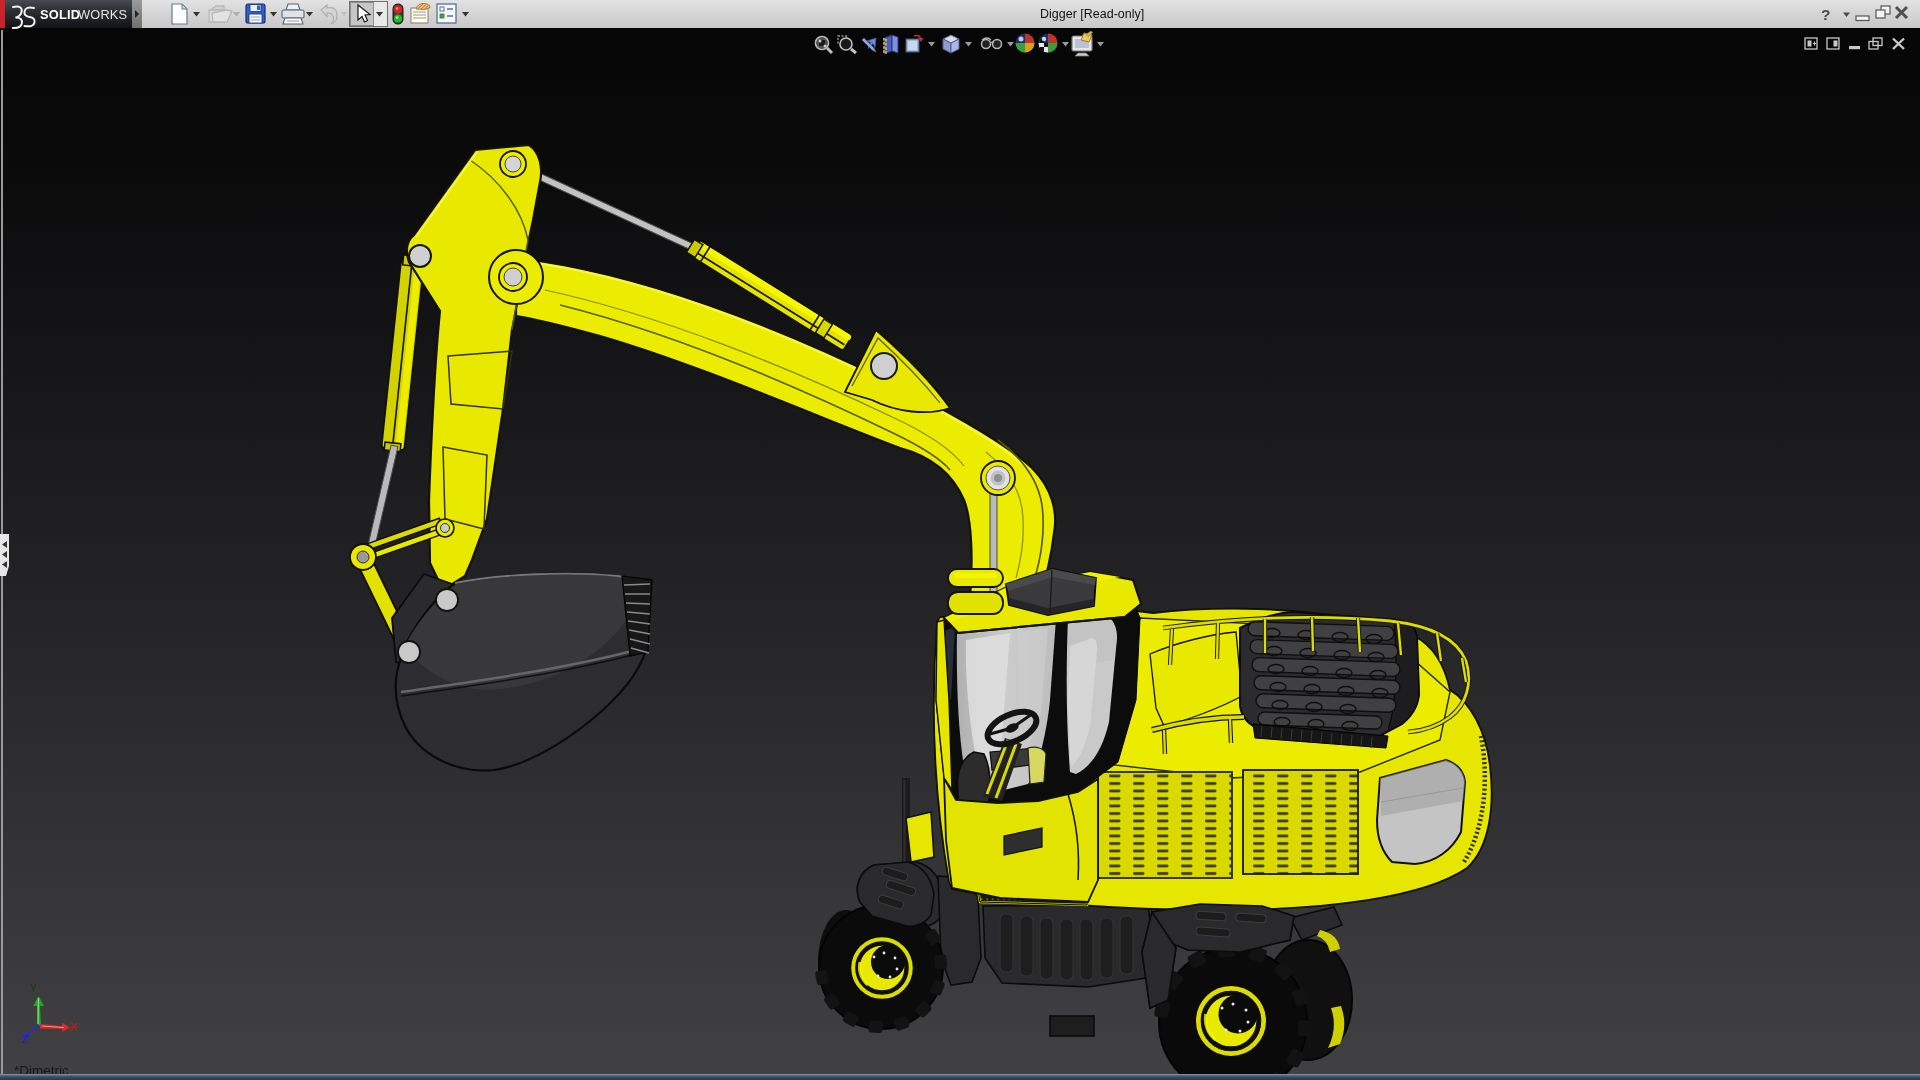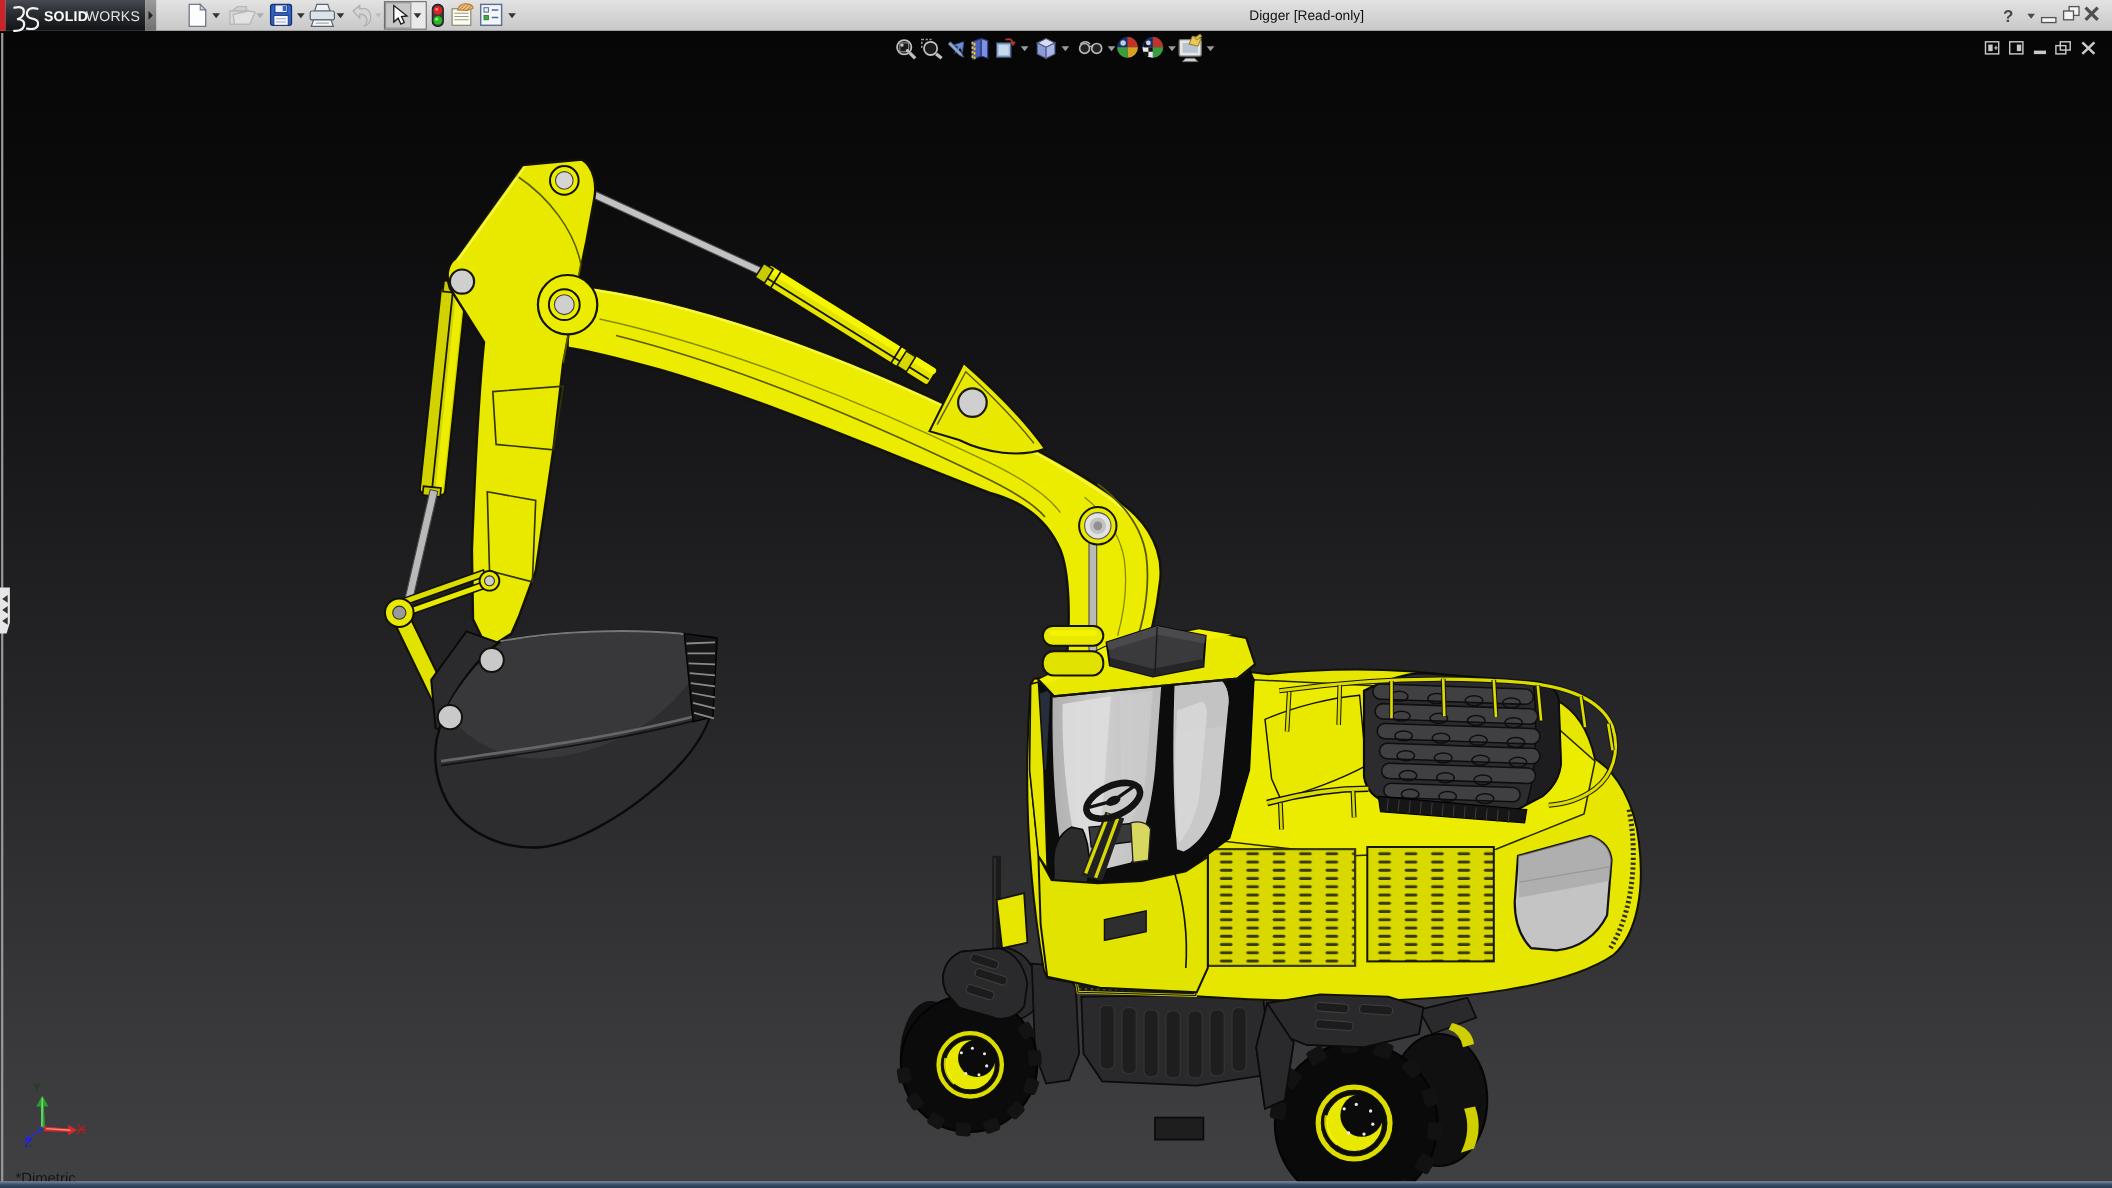--- a/index.html
+++ b/index.html
@@ -6,21 +6,21 @@
     font-family:"Liberation Sans",sans-serif;}
   #viewport{position:absolute;left:0;top:28px;width:1920px;height:1052px;
     background:linear-gradient(to bottom,#060607 0%,#0b0b0c 14%,#17171a 34%,#242427 55%,#313134 75%,#3b3b3e 90%,#414144 100%);}
   #titlebar{position:absolute;left:0;top:0;width:1920px;height:28px;
     background:linear-gradient(to bottom,#e3e3e3 0%,#d6d6d6 45%,#c8c8c8 100%);}
   #redstrip{position:absolute;left:0;top:0;width:5px;height:28px;background:#cc2229;}
   #logoblock{position:absolute;left:5px;top:0;width:127px;height:28px;
     background:linear-gradient(to bottom,#474b52 0%,#2b2e33 40%,#121316 100%);}
   #menuarrow{position:absolute;left:132px;top:0;width:10px;height:28px;
     background:linear-gradient(to bottom,#9a9a9a,#707070);}
-  #title-text{position:absolute;left:1040px;top:7px;width:200px;text-align:right;
+  #title-text{position:absolute;left:1040px;top:7px;width:200px;text-align:left;
     font-size:12.5px;color:#111;}
   #statusbar{position:absolute;left:0;top:1074px;width:1920px;height:6px;
     background:linear-gradient(to bottom,#8fa3b8 0%,#5a6e84 20%,#344a62 55%,#253a52 100%);}
   svg{position:absolute;left:0;top:0;}
 </style>
 </head>
 <body>
 <div id="viewport"></div>
 
 <svg id="scene" width="1920" height="1080" viewBox="0 0 1920 1080">

